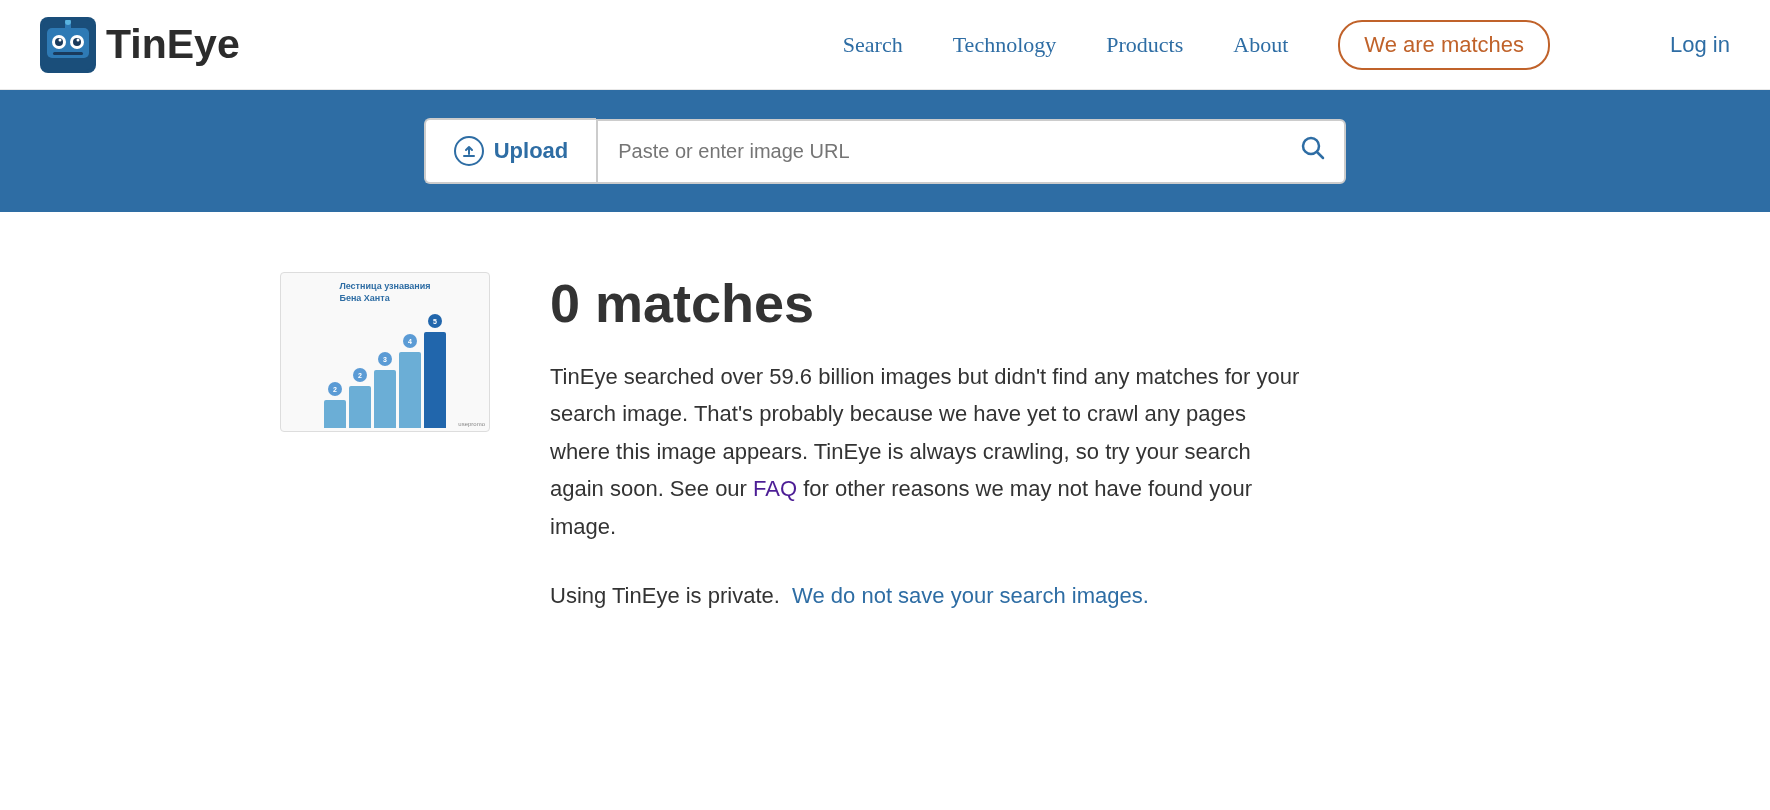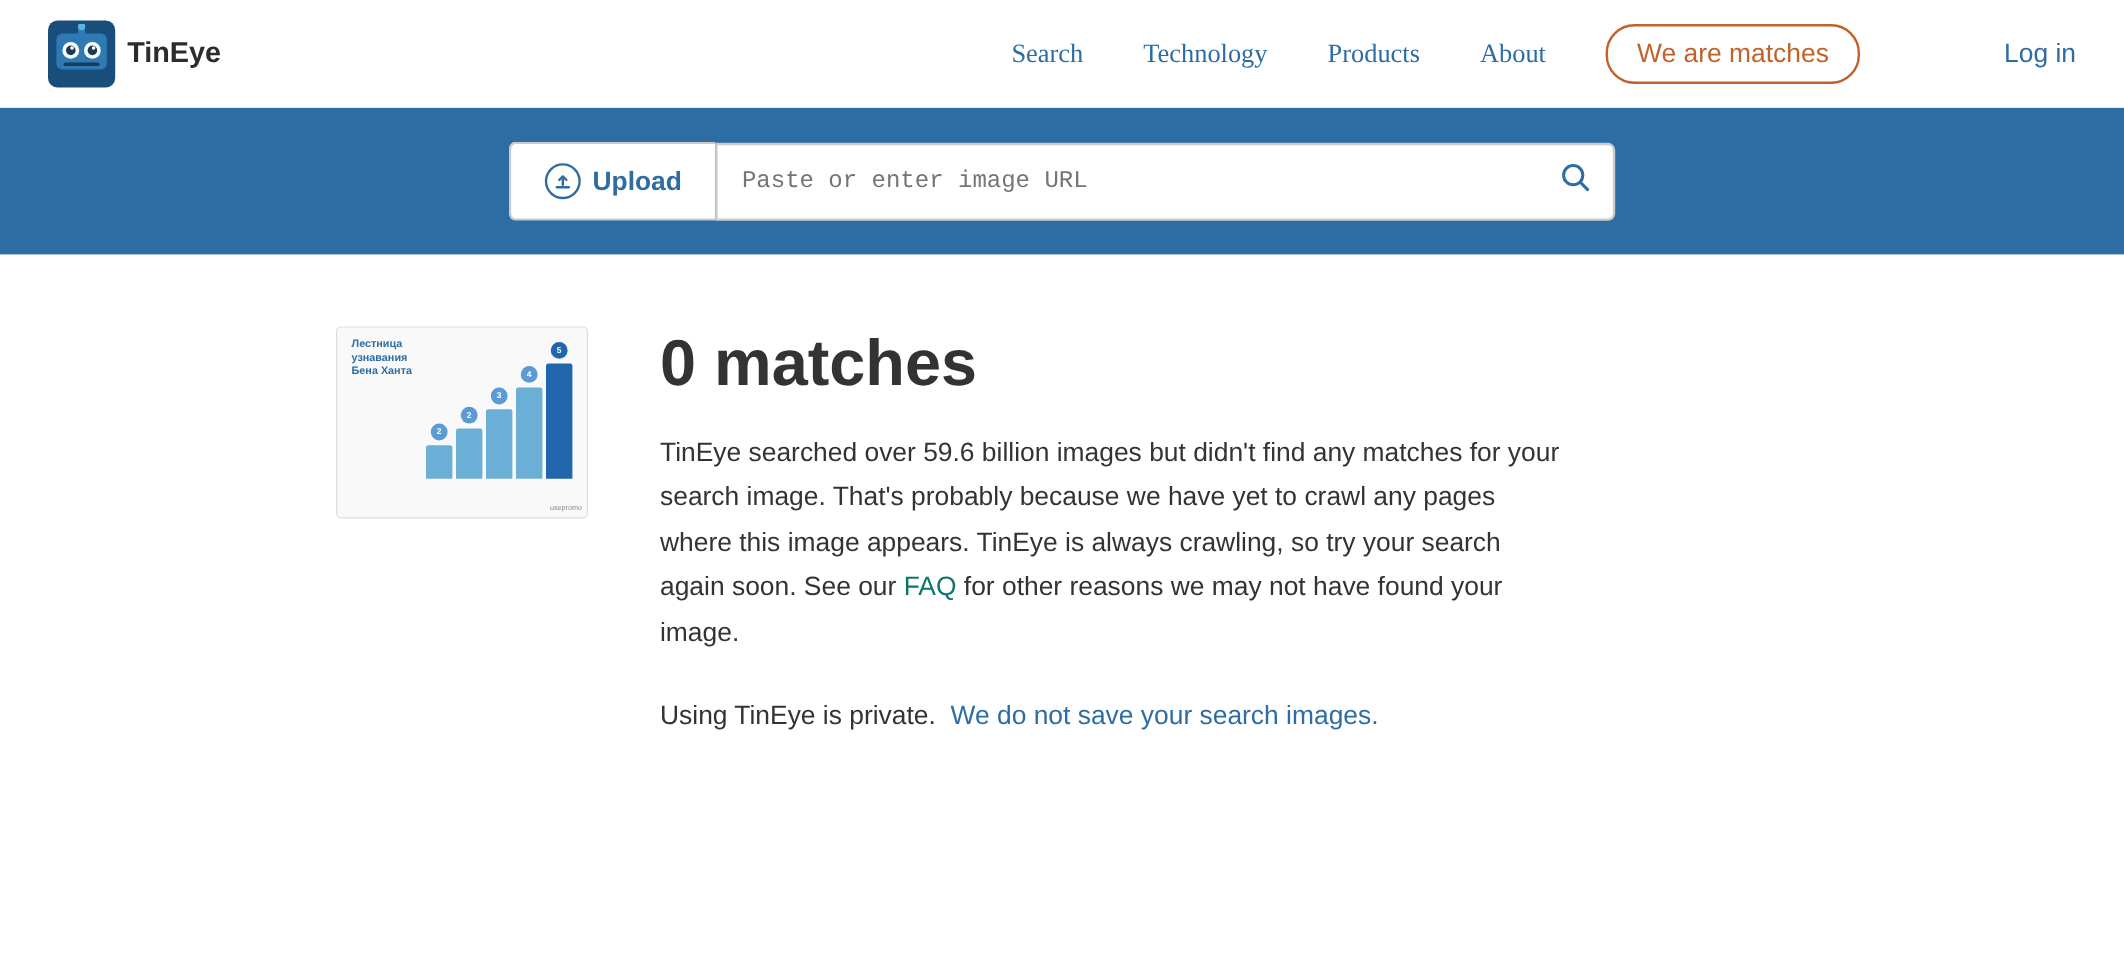--- a/index.html
+++ b/index.html
@@ -43,21 +43,21 @@
       justify-content: center;
       overflow: hidden;
     }
 
     .logo-icon svg {
       width: 50px;
       height: 50px;
     }
 
     .logo-text {
-      font-size: 24px;
+      font-size: 41px;
       font-weight: 600;
       color: #2c2c2c;
     }
 
     nav {
       display: flex;
       align-items: center;
       gap: 50px;
       margin-right: 60px;
     }
@@ -137,21 +137,20 @@
     }
 
     .url-input {
       flex: 1;
       padding: 16px 20px;
       font-size: 20px;
       border: none;
       outline: none;
       color: #b91c1c;
       background: transparent;
-      font-family: Liberation Mono, monospace;
     }
 
     .search-btn {
       padding: 14px 18px;
       background: transparent;
       border: none;
       cursor: pointer;
       color: #2e6da4;
       font-size: 26px;
     }
@@ -175,22 +174,22 @@
       justify-content: center;
       overflow: hidden;
       border-radius: 4px;
     }
 
     .thumb-inner {
       width: 100%;
       height: 100%;
       padding: 8px;
       display: flex;
-      flex-direction: row;
-      align-items: flex-start;
+      flex-direction: column;
+      align-items: center;
       justify-content: flex-start;
       position: relative;
     }
 
     
     .thumb-title {
       font-size: 9px;
       color: #2e6da4;
       font-weight: bold;
       line-height: 1.3;
@@ -252,21 +251,21 @@
 
     .matches-description {
       font-size: 22px;
       line-height: 1.7;
       color: #333;
       max-width: 760px;
       margin-bottom: 32px;
     }
 
     .faq-link {
-      color: #0f766e;
+      color: #4c1d95;
       text-decoration: none;
     }
 
     .privacy-note {
       font-size: 22px;
       color: #333;
       line-height: 1.7;
     }
 
     .privacy-link {

